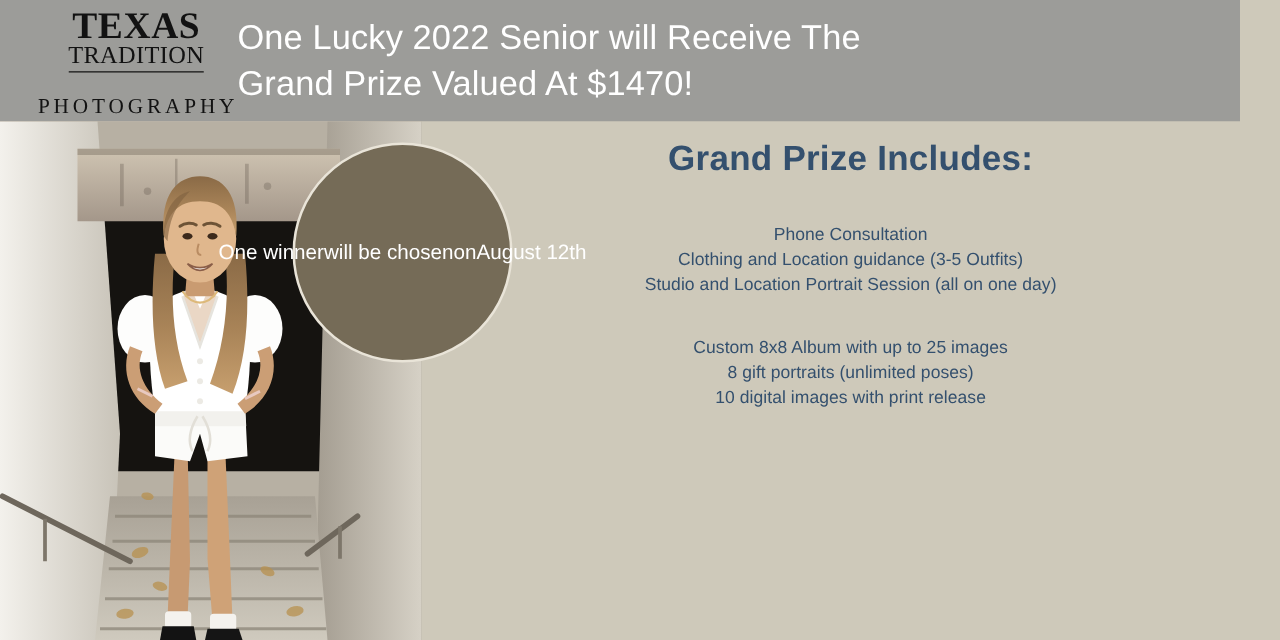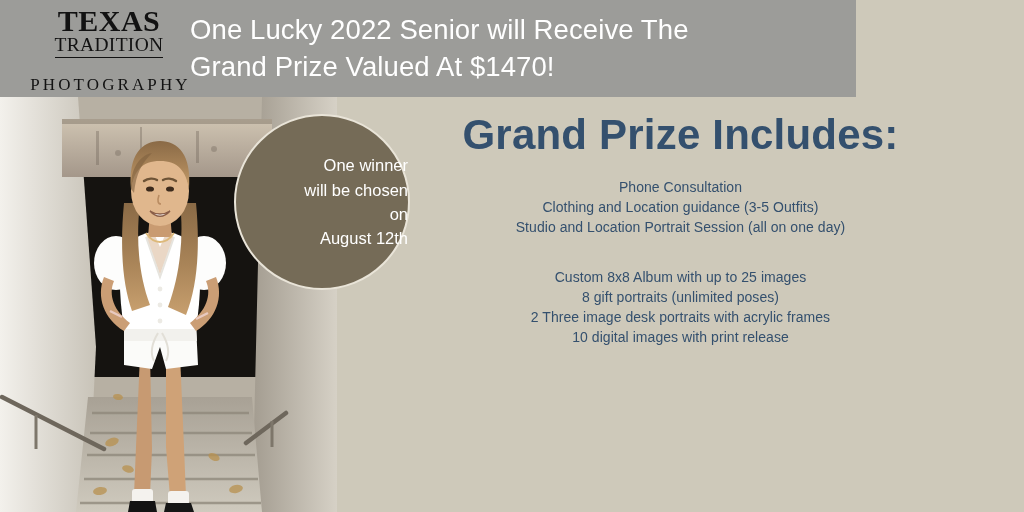--- a/index.html
+++ b/index.html
@@ -15,21 +15,21 @@
     position: relative;
     width: 1024px;
     height: 512px;
     background: #cec9ba;
   }
 
   
   .header-bar {
     position: absolute;
     left: 0; top: 0;
-    width: 856px; height: 97px;
+    width: 992px; height: 97px;
     background: #9c9c99;
     display: flex;
     align-items: center;
   }
 
   .logo {
     position: absolute;
     left: 36px; top: 6px;
     width: 146px; height: 84px;
     display: flex;
@@ -90,22 +90,22 @@
 
   
   .badge {
     position: absolute;
     left: 234px; top: 114px;
     width: 176px; height: 176px;
     border-radius: 50%;
     background: #756b57;
     border: 2px solid #e9e4d8;
     display: flex;
-    flex-direction: column;
-    align-items: flex-end;
+    flex-direction: row;
+    align-items: center;
     justify-content: center;
     color: #ffffff;
     font-size: 16.5px;
     line-height: 1.48;
     text-align: center;
   }
   .badge .line { display: block; white-space: nowrap; }
 
   
   .content {
@@ -113,21 +113,21 @@
     left: 337px; top: 97px;
     width: 687px; height: 415px;
     color: #34506e;
     text-align: center;
   }
 
   .prize-heading {
     position: absolute;
     left: 0; top: 15px;
     width: 687px;
-    font-size: 42px;
+    font-size: 28px;
     line-height: 1.1;
     letter-spacing: 0.2px;
   }
 
   .prize-list {
     position: absolute;
     left: 0; top: 80px;
     width: 687px;
   }
   .prize-group { display: block; }
@@ -331,20 +331,19 @@
 
     <div class="prize-list">
       <div class="prize-group">
         <span class="prize-item">Phone Consultation</span>
         <span class="prize-item">Clothing and Location guidance (3-5 Outfits)</span>
         <span class="prize-item">Studio and Location Portrait Session (all on one day)</span>
       </div>
       <div class="prize-group">
         <span class="prize-item">Custom 8x8 Album with up to 25 images</span>
         <span class="prize-item">8 gift portraits (unlimited poses)</span>
-        <span class="prize-item">2 Three image desk portraits with acrylic frames</span>
         <span class="prize-item">10 digital images with print release</span>
       </div>
     </div>
 
   </div>
 
 </div>
 
 </body></html>

